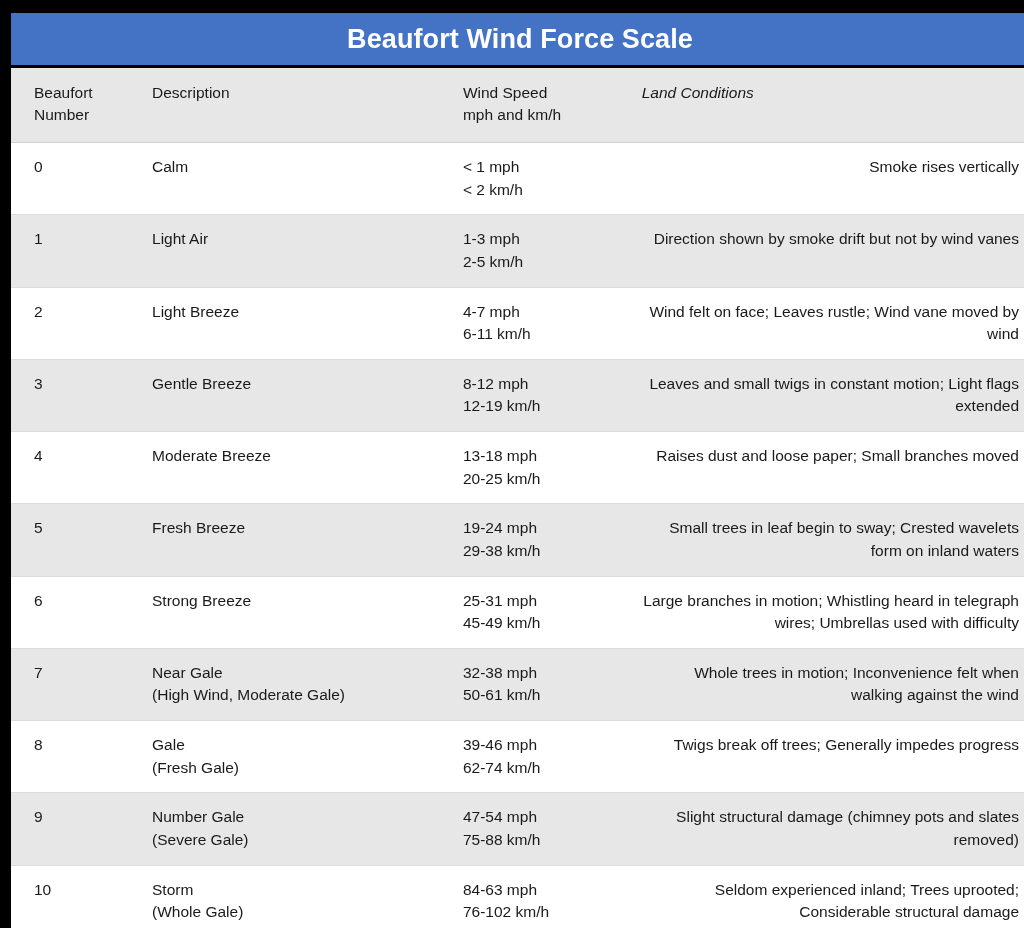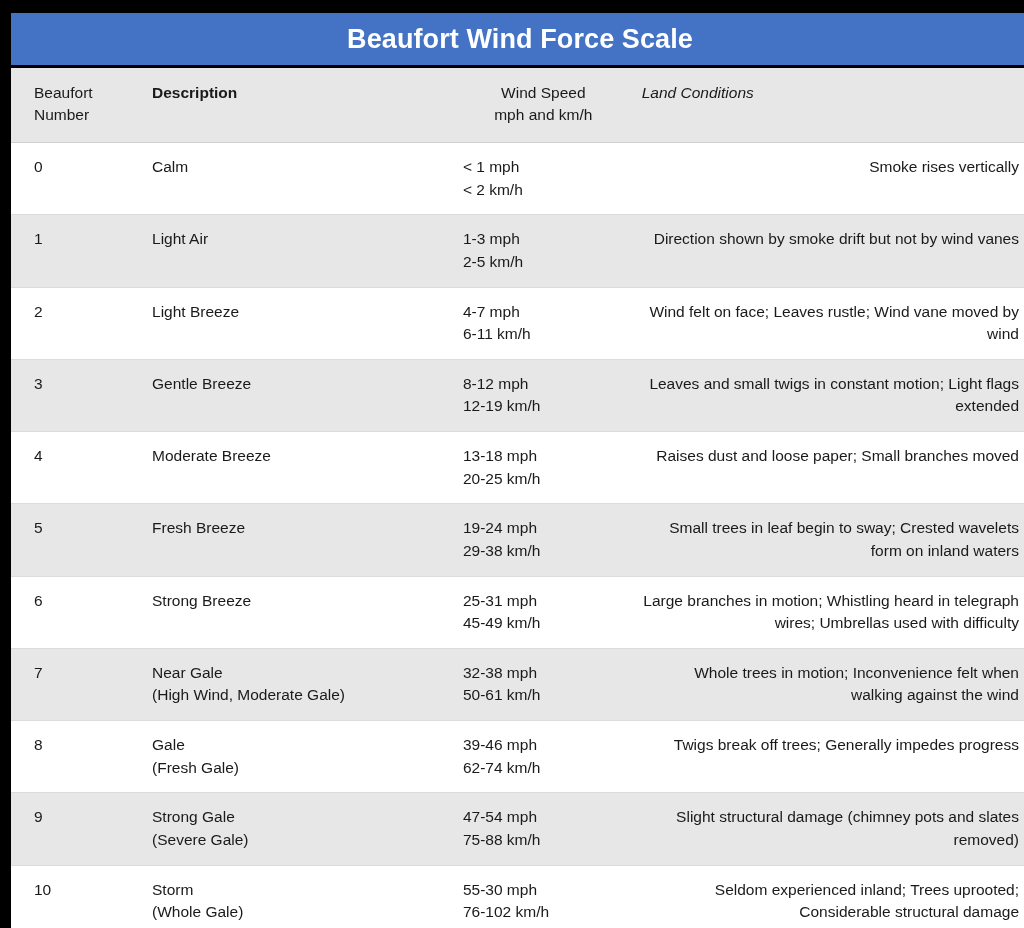--- a/index.html
+++ b/index.html
@@ -70,22 +70,22 @@
     text-align: left;
     vertical-align: top;
     font-weight: normal;
     font-size: 15.5px;
     color: #1a1a1a;
     padding: 14px 8px 16px 16px;
     line-height: 1.42;
     border-bottom: 1px solid #d0d0d0;
   }
   thead th.first-col { padding-left: 23px; }
-  thead th.desc-col  { padding-left: 11px; font-weight: bold; }
-  thead th.speed-col { padding-left: 11px; text-align: center; }
+  thead th.desc-col  { padding-left: 11px; }
+  thead th.speed-col { padding-left: 11px; }
   thead th.land-col  { padding-left: 10px; font-style: italic; }
 
   tbody td {
     vertical-align: top;
     font-size: 15.5px;
     color: #1a1a1a;
     line-height: 1.46;
     padding: 13px 10px 13px 0;
     height: 35px;
     border-bottom: 1px solid #dcdcdc;
@@ -187,27 +187,27 @@
             <td class="land-col">Whole trees in motion; Inconvenience felt when walking against the wind</td>
           </tr>
           <tr class="stripe-light">
             <td class="first-col">8</td>
             <td class="desc-col"><span>Gale</span><span class="line2">(Fresh Gale)</span></td>
             <td class="speed-col"><span>39-46 mph</span><span class="line2">62-74 km/h</span></td>
             <td class="land-col">Twigs break off trees; Generally impedes progress</td>
           </tr>
           <tr class="stripe-dark">
             <td class="first-col">9</td>
-            <td class="desc-col"><span>Strong Gale</span><span class="line2">(Severe Gale)</span></td>
+            <td class="desc-col"><span>Number Gale</span><span class="line2">(Severe Gale)</span></td>
             <td class="speed-col"><span>47-54 mph</span><span class="line2">75-88 km/h</span></td>
             <td class="land-col">Slight structural damage (chimney pots and slates removed)</td>
           </tr>
           <tr class="stripe-light">
             <td class="first-col">10</td>
             <td class="desc-col"><span>Storm</span><span class="line2">(Whole Gale)</span></td>
-            <td class="speed-col"><span>55-30 mph</span><span class="line2">76-102 km/h</span></td>
+            <td class="speed-col"><span>84-63 mph</span><span class="line2">76-102 km/h</span></td>
             <td class="land-col">Seldom experienced inland; Trees uprooted; Considerable structural damage</td>
           </tr>
         </tbody>
     </table>
 
   </div>
 </div>
 
 </body></html>

